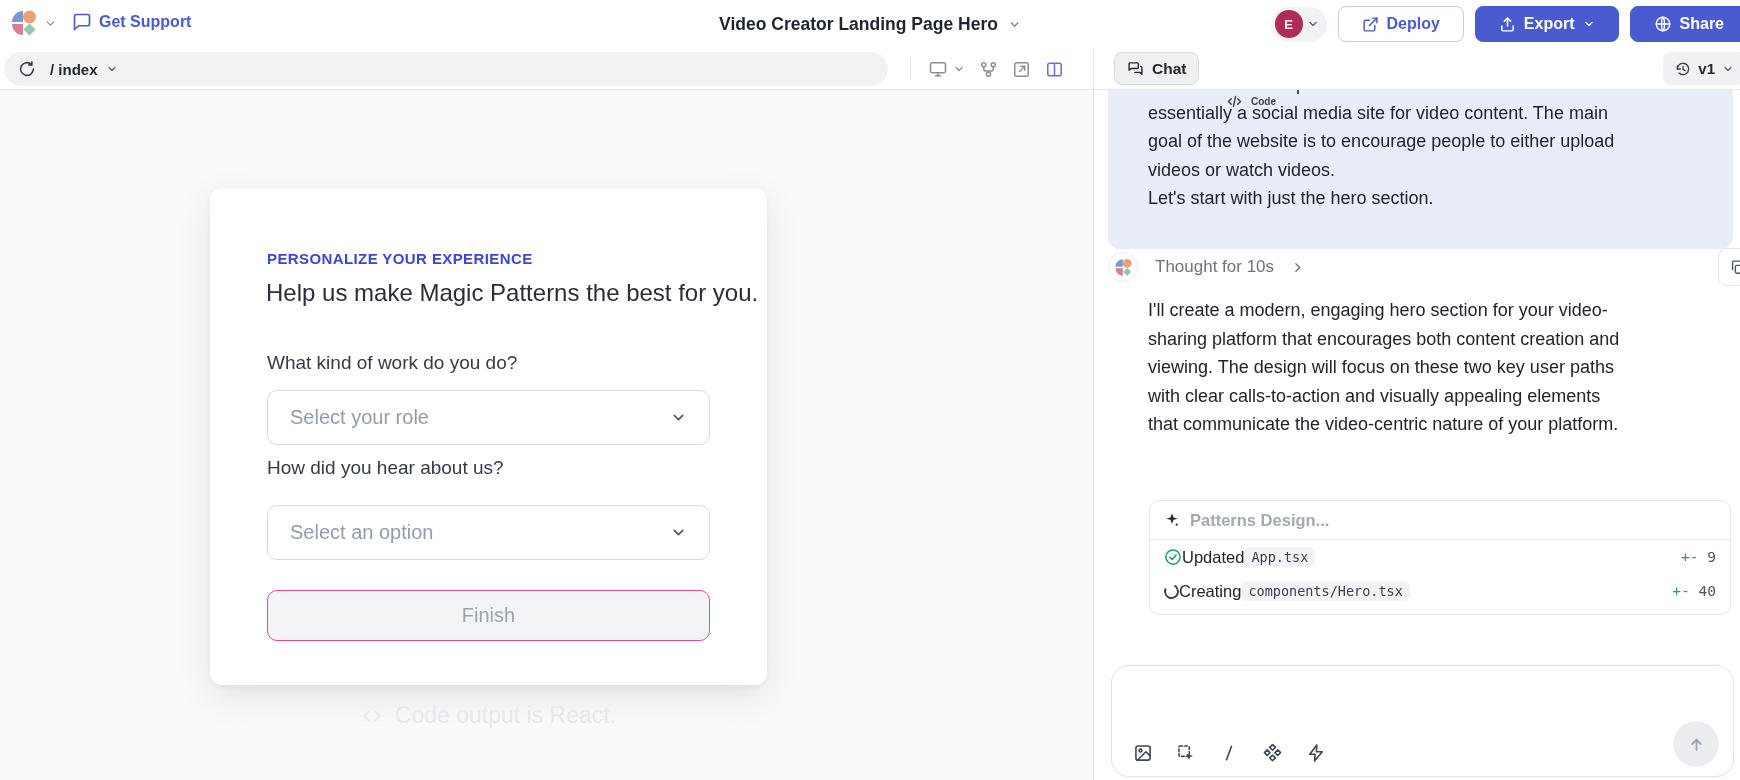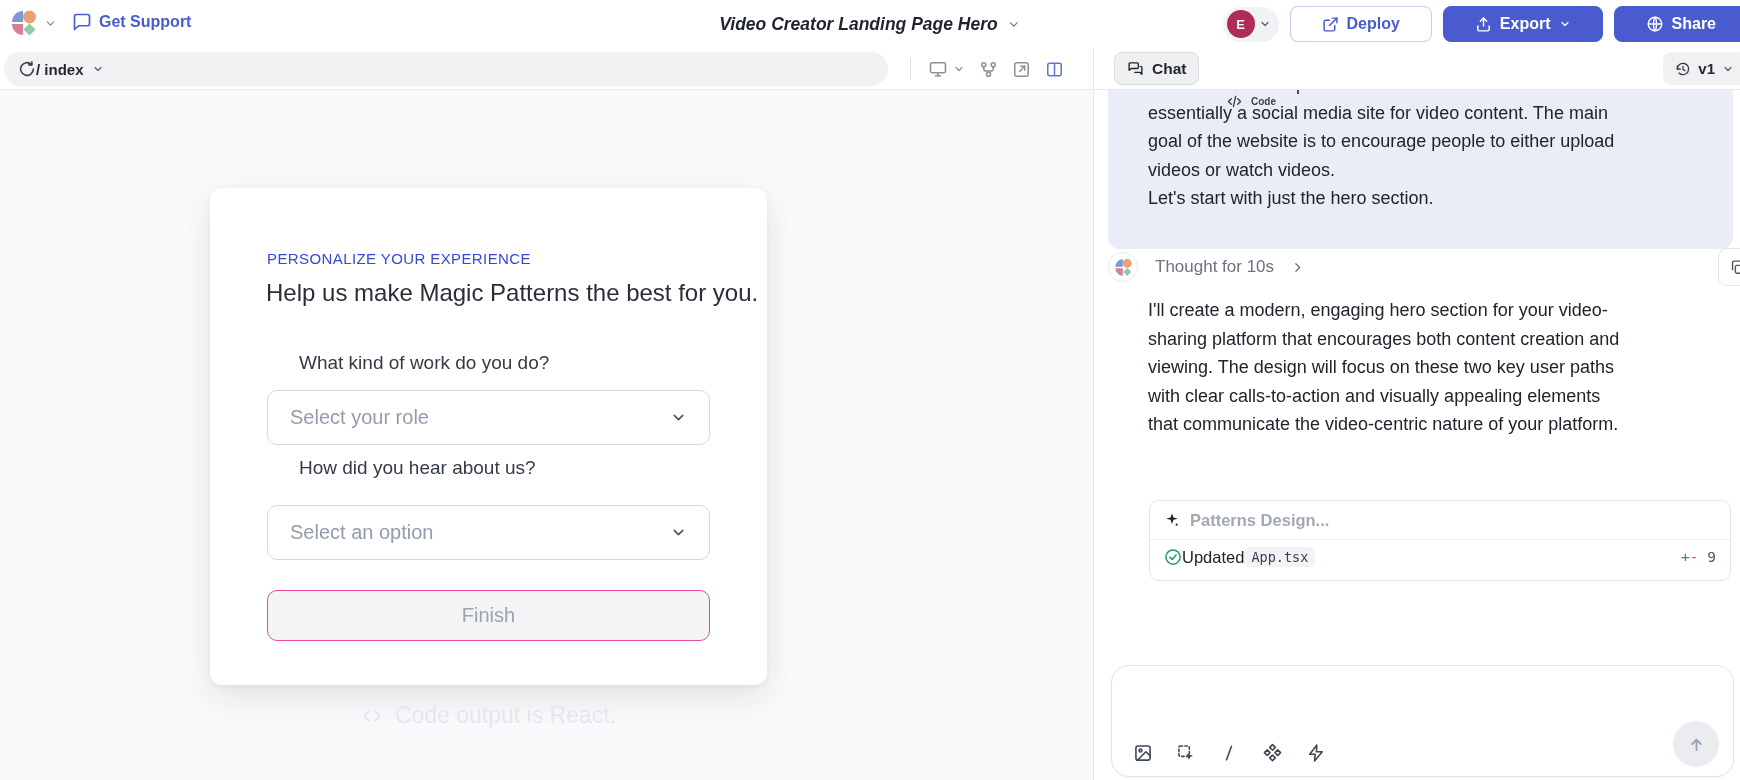--- a/index.html
+++ b/index.html
@@ -8,58 +8,58 @@
   svg { display:block; }
   .ic { flex:none; }
 
   
   .header { position:absolute; left:0; top:0; width:1740px; height:48px; background:#fff;
             z-index:30; display:flex; align-items:center; }
   .logo-wrap { position:absolute; left:10px; top:9px; display:flex; align-items:center; gap:6px; }
   .support { position:absolute; left:72px; top:12px; display:flex; align-items:center; gap:7px;
              color:#4A5BD0; font-size:16px; font-weight:700; cursor:pointer; }
   .doc-title { position:absolute; left:50%; top:0; transform:translateX(-50%); height:48px;
-               display:flex; align-items:center; gap:10px; font-size:17.5px; font-weight:700; color:#1F2430;font-style:italic; }
+               display:flex; align-items:center; gap:10px; font-size:17.5px; font-weight:700; color:#1F2430; }
   .hdr-right { position:absolute; right:-8px; top:6px; display:flex; align-items:center; gap:11px; }
   .avatar-pill { display:flex; align-items:center; gap:4px; background:#F1F2F4; border-radius:18px;
                  height:35px; padding:0 8px 0 4px; cursor:pointer; }
   .avatar { width:28px; height:28px; border-radius:50%; background:#B12B57; color:#fff;
             font-size:13px; font-weight:700; display:flex; align-items:center; justify-content:center; }
   .btn { height:36px; border-radius:8px; display:flex; align-items:center; gap:8px;
-         padding:0 31px; font-size:16px; font-weight:700; cursor:pointer; }
+         padding:0 23px; font-size:16px; font-weight:700; cursor:pointer; }
   .btn-outline { background:#fff; border:1px solid #C3CBEE; color:#4A5BD0; }
   .btn-solid { background:#4A5BD0; border:1px solid #4A5BD0; color:#fff;text-align:center; }
 
   
   .toolbar { position:absolute; left:0; top:48px; width:1740px; height:42px; background:#fff;
              z-index:30; border-bottom:1px solid #E7E7EA; }
   .url-pill { position:absolute; left:4px; top:4px; width:884px; height:34px; border-radius:17px;
-              background:#F2F2F4; display:flex; align-items:center; padding:0 14px; }
+              background:#F2F2F4; display:flex; align-items:center; gap:14px; padding:0 14px; }
   .url-path { display:flex; align-items:center; gap:8px; font-size:15px; font-weight:700; color:#23272F; cursor:pointer; }
   .tb-div { position:absolute; left:910px; top:10px; width:1px; height:22px; background:#E2E2E6; }
   .tb-icons { position:absolute; left:928px; top:0; height:42px; display:flex; align-items:center; gap:14px; color:#8B909B; }
   .chat-side { position:absolute; left:1093px; top:0; width:647px; height:42px; border-left:1px solid #E7E7EA;
                display:flex; align-items:center; }
   .tab-chat { position:absolute; left:20px; top:4px; height:33px; display:flex; align-items:center; gap:8px;
               background:#EFF0F2; border:1px solid #D8DADE; border-radius:8px; padding:0 12px;
               font-size:15.5px; font-weight:700; color:#23272F; cursor:pointer; }
   .tab-code { position:absolute; left:122px; top:4px; height:33px; display:flex; align-items:center; gap:8px;
               font-size:10px; font-weight:700; color:#404040; padding:0 10px; cursor:pointer;margin-top:33px; }
   .ver-pill { position:absolute; right:-6px; top:4px; height:33px; display:flex; align-items:center; gap:7px;
               background:#F1F1F4; border-radius:8px; padding:0 12px; font-size:15px; font-weight:700;
               color:#23272F; cursor:pointer; }
 
   
   .preview { position:absolute; left:0; top:90px; width:1093px; height:690px; background:#FAFAFC; }
   .modal { position:absolute; left:210px; top:98px; width:557px; height:497px; background:#fff;
            border-radius:12px; box-shadow:0 12px 34px rgba(25,28,40,.10), 0 2px 6px rgba(25,28,40,.05); }
-  .eyebrow { position:absolute; left:57px; top:62px; font-size:15px; font-weight:400;
+  .eyebrow { position:absolute; left:57px; top:62px; font-size:15px; font-weight:700;
              letter-spacing:.4px; color:#3847D6; }
   .modal-title { position:absolute; left:56px; top:91px; font-size:24px; color:#2A2E38; }
-  .q-label { position:absolute; left:57px; font-size:19px; color:#343B47;margin-left:32px; }
+  .q-label { position:absolute; left:57px; font-size:19px; color:#343B47; }
   .select { position:absolute; left:57px; width:443px; height:55px; border:1px solid #D8D8DE;
             border-radius:10px; background:#fff; display:flex; align-items:center;
             padding:0 22px; cursor:pointer; }
   .select .ph { font-size:20px; color:#929CAB; flex:1; }
   .finish { position:absolute; left:57px; top:402px; width:443px; height:51px; background:#F4F4F6;
             border:1px solid #ec4899; border-radius:10px; font-size:20px; color:#9AA3B2;
             display:flex; align-items:center; justify-content:center; }
   .watermark { position:absolute; left:0; top:612px; width:977px; display:flex; align-items:center;
                justify-content:center; gap:12px; color:#E5E7ED; font-size:23px; }
 
@@ -155,20 +155,26 @@
     </div>
     <div class="tc-row">
       <svg class="ic" width="18" height="18" viewBox="0 0 24 24" fill="none" stroke="#1E9E63" stroke-width="2" stroke-linecap="round" stroke-linejoin="round">
           <circle cx="12" cy="12" r="9.5"></circle>
           <polyline points="8 12.5 11 15.2 16 9.2"></polyline>
         </svg>
       <span class="tc-status">Updated</span>
       <span class="chip">App.tsx</span>
       <span class="diff"><span class="plus">+</span><span class="minus">-</span> <span>9</span></span>
     </div>
+    <div class="tc-row">
+      <span class="spinner"></span>
+      <span class="tc-status">Creating</span>
+      <span class="chip">components/Hero.tsx</span>
+      <span class="diff"><span class="plus">+</span><span class="minus">-</span> <span>40</span></span>
+    </div>
   </div>
 
   <div class="input-box">
     <div class="input-icons">
       <svg class="ic" width="20" height="20" viewBox="0 0 24 24" fill="none" stroke="currentColor" stroke-width="1.9" stroke-linecap="round" stroke-linejoin="round">
           <rect x="3.5" y="3.5" width="17" height="17" rx="2.5"></rect>
           <circle cx="9" cy="9" r="1.7"></circle>
           <polyline points="20.5 15.5 15.5 10.5 5 21"></polyline>
         </svg>
       <svg class="ic" width="20" height="20" viewBox="0 0 24 24" fill="none" stroke="currentColor" stroke-width="1.9" stroke-linecap="round" stroke-linejoin="round">

